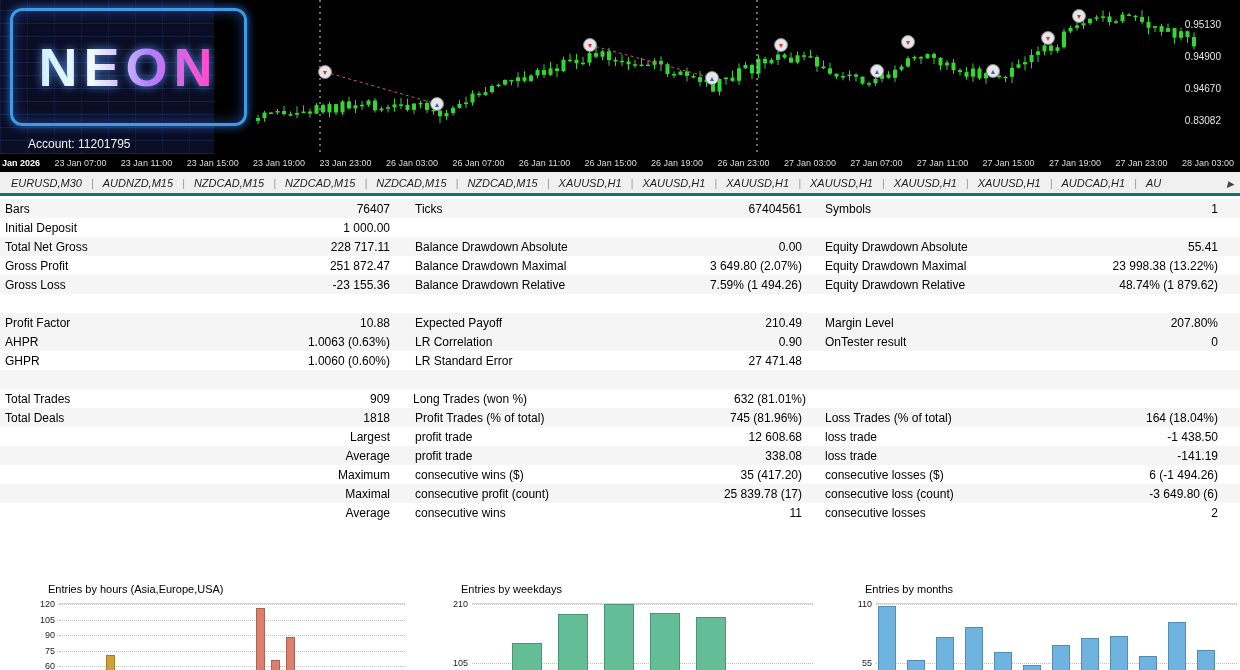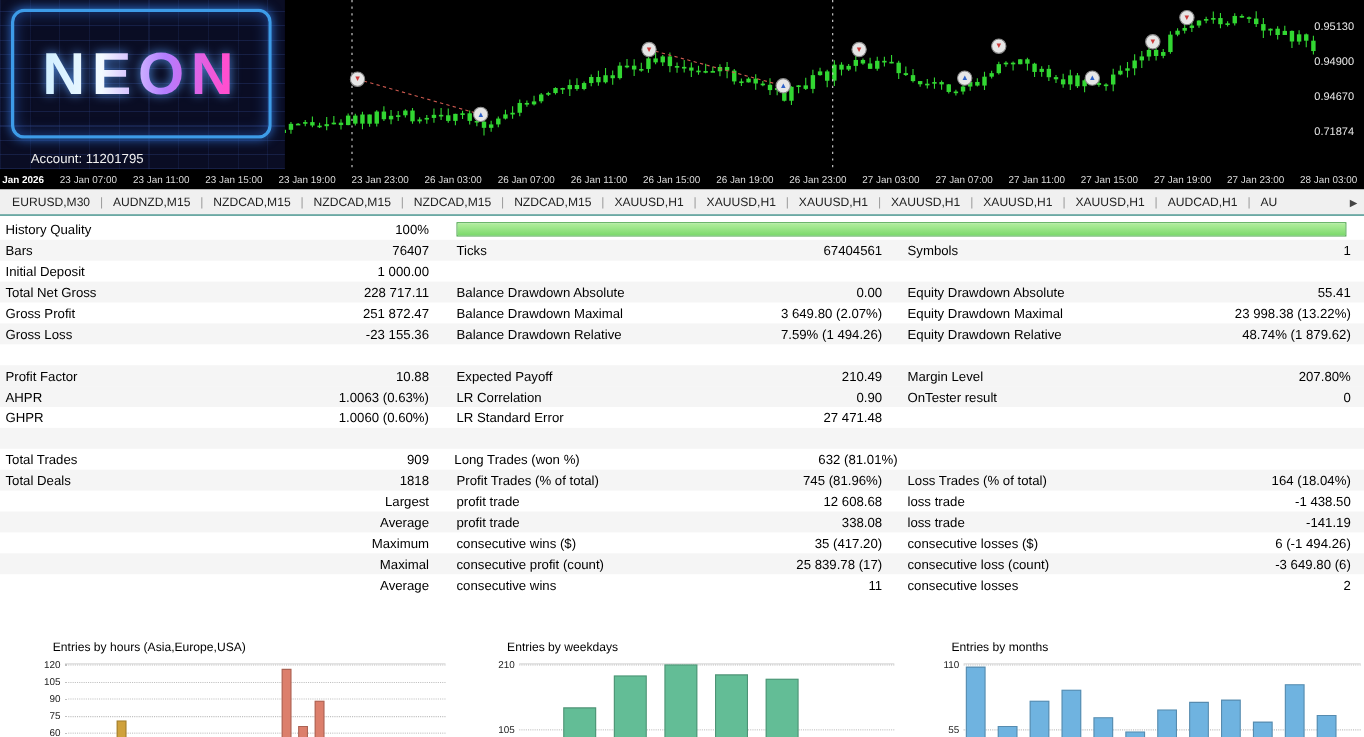--- a/index.html
+++ b/index.html
@@ -2,56 +2,56 @@
 <html><head>
 <meta charset="utf-8">
 <style>
   *{margin:0;padding:0;box-sizing:border-box;}
   html,body{width:1240px;height:670px;overflow:hidden;background:#fff;font-family:"Liberation Sans",sans-serif;}
   .screen{position:relative;width:1240px;height:670px;overflow:hidden;background:#fff;}
 
   
   .chart-area{position:relative;width:1240px;height:172px;background:#000;}
   .candles{position:absolute;left:0;top:0;z-index:0;}
-  .logo-banner{position:absolute;left:0;top:0;width:259px;height:154px;z-index:3;background:#0a0d24;
+  .logo-banner{position:absolute;left:0;top:0;width:214px;height:154px;z-index:3;background:#0a0d24;
     background-image:repeating-linear-gradient(0deg, rgba(45,65,130,.35) 0 1px, transparent 1px 13px),
                      repeating-linear-gradient(90deg, rgba(45,65,130,.22) 0 1px, transparent 1px 27px);}
   .neon-box{position:absolute;left:10px;top:8px;width:237px;height:118px;border:3px solid #3d9be8;border-radius:12px;
     box-shadow:0 0 10px #2d6fd0, inset 0 0 14px rgba(50,110,220,.55);display:flex;align-items:center;justify-content:center;}
   .neon-text{font-size:54px;font-weight:bold;letter-spacing:6px;
     background:linear-gradient(90deg,#cfeeff 0%,#f2faff 30%,#b37dff 62%,#ff4fd0 92%);
     -webkit-background-clip:text;background-clip:text;color:transparent;
     filter:drop-shadow(0 0 5px rgba(90,160,255,.85));}
   .account{position:absolute;left:28px;bottom:3px;color:#f0f0f0;font-size:12px;}
   .price-scale{position:absolute;right:0;top:0;width:46px;height:154px;z-index:2;}
-  .price-label{position:absolute;right:9px;font-size:10px;color:#e8e8e8;}
+  .price-label{position:absolute;right:19px;font-size:10px;color:#e8e8e8;}
   .time-axis{position:absolute;left:0;bottom:0;width:1240px;height:18px;background:#000;display:flex;
     justify-content:space-between;align-items:center;padding:0 6px 0 2px;z-index:4;}
   .time-label{font-size:9px;color:#dcdcdc;white-space:nowrap;}
   .time-label.first{font-weight:bold;color:#fff;}
   .trade-marker{position:absolute;width:14px;height:14px;border-radius:50%;background:#e6e6e6;border:1px solid #8a8a8a;
     display:flex;align-items:center;justify-content:center;font-size:7px;line-height:1;z-index:2;cursor:pointer;}
   .trade-marker.buy{color:#2f62c8;}
   .trade-marker.sell{color:#cc3b3b;}
 
   
-  .tabbar{position:relative;height:24px;background:#f0f0f0;border-bottom:1px solid #0f766e;display:flex;
-    align-items:center;font-size:11px;color:#222;padding:0 24px 0 2px;overflow:hidden;white-space:nowrap;}
+  .tabbar{position:relative;height:24px;background:#f0f0f0;border-bottom:3px solid #0f766e;display:flex;
+    align-items:center;font-size:11px;color:#222;padding:0 24px 0 2px;overflow:hidden;white-space:nowrap;font-style:italic;}
   .tab{padding:0 9px;cursor:pointer;}
   .tab-sep{color:#9a9a9a;}
   .tab-arrow{position:absolute;right:6px;top:7px;font-size:9px;color:#444;cursor:pointer;}
 
   
   .stats{padding-top:3px;font-size:12px;color:#000;}
   .srow{display:flex;align-items:center;height:19px;}
   .srow.alt{background:#f5f5f5;}
   .scol{display:flex;justify-content:space-between;align-items:center;}
   .scol1{width:390px;padding-left:5px;}
   .scol2{width:412px;padding-left:25px;}
-  .scol3{width:438px;padding-left:23px;padding-right:12px;align-items:flex-end;}
+  .scol3{width:438px;padding-left:23px;padding-right:22px;align-items:flex-end;}
   .slabel{white-space:nowrap;}
   .svalue{white-space:nowrap;}
   .progress-track{flex:1;height:13px;margin-left:25px;margin-right:16px;border:1px solid #49a349;background:#eefae8;}
   .progress-fill{height:100%;background:linear-gradient(#b2ee9e,#7bd96b);}
 
   
   .charts{position:absolute;top:575px;left:0;width:1240px;height:95px;background:#fff;}
   .mini-chart{position:absolute;top:0;}
   .mc1{left:35px;width:370px;}
   .mc2{left:448px;width:365px;}
@@ -367,21 +367,21 @@
     <div class="logo-banner">
       <div class="neon-box">
         <div class="neon-text">NEON</div>
       </div>
       <div class="account">Account: 11201795</div>
     </div>
     <div class="price-scale">
         <div class="price-label" style="top: 19px;">0.95130</div>
         <div class="price-label" style="top: 51px;">0.94900</div>
         <div class="price-label" style="top: 83px;">0.94670</div>
-        <div class="price-label" style="top: 115px;">0.71874</div>
+        <div class="price-label" style="top: 115px;">0.83082</div>
       </div>
     <div class="time-axis">
         <span class="time-label first">Jan 2026</span>
         <span class="time-label">23 Jan 07:00</span>
         <span class="time-label">23 Jan 11:00</span>
         <span class="time-label">23 Jan 15:00</span>
         <span class="time-label">23 Jan 19:00</span>
         <span class="time-label">23 Jan 23:00</span>
         <span class="time-label">26 Jan 03:00</span>
         <span class="time-label">26 Jan 07:00</span>
@@ -434,29 +434,20 @@
       <span class="tab-sep">|</span>
       <span class="tab">XAUUSD,H1</span>
       <span class="tab-sep">|</span>
       <span class="tab">AUDCAD,H1</span>
       <span class="tab-sep">|</span>
       <span class="tab">AU</span>
       <span class="tab-arrow">▶</span>
   </div>
 
   <div class="stats">
-      <div class="srow">
-        <div class="scol scol1">
-          <span class="slabel">History Quality</span>
-          <span class="svalue">100%</span>
-        </div>
-        <div class="progress-track">
-          <div class="progress-fill" style="width: 100%;"></div>
-        </div>
-      </div>
       <div class="srow alt">
         <div class="scol scol1">
           <span class="slabel">Bars</span>
           <span class="svalue">76407</span>
         </div>
         <div class="scol scol2">
           <span class="slabel">Ticks</span>
           <span class="svalue">67404561</span>
         </div>
         <div class="scol scol3">

